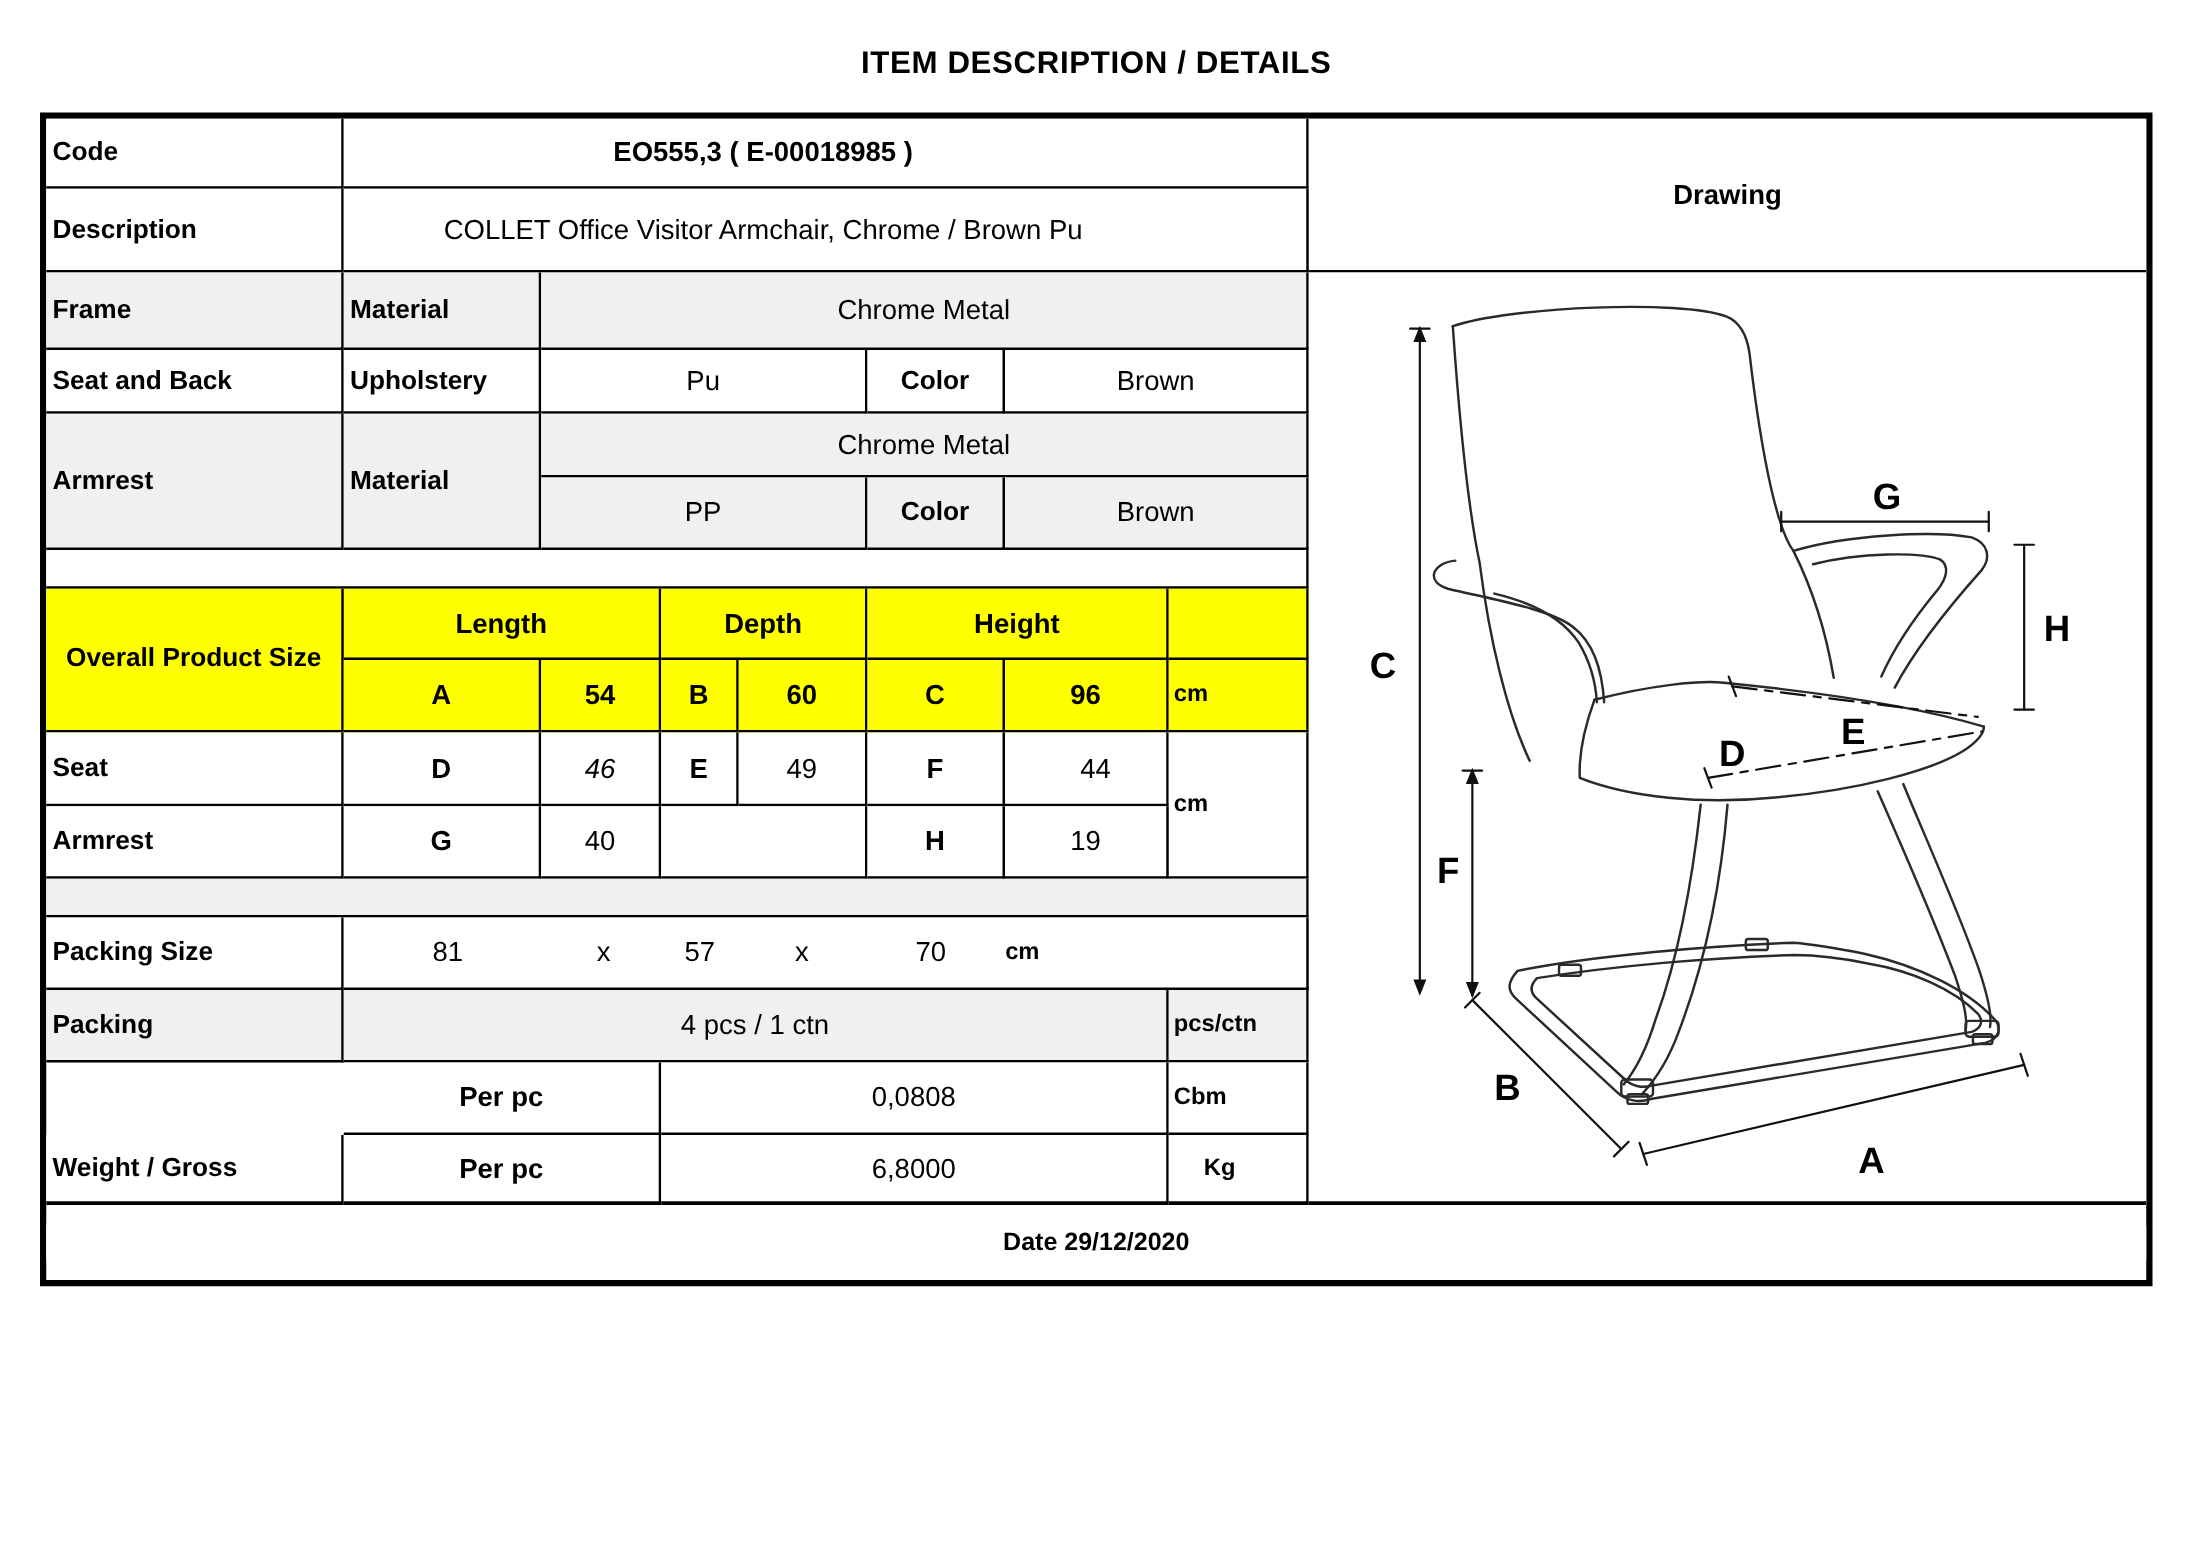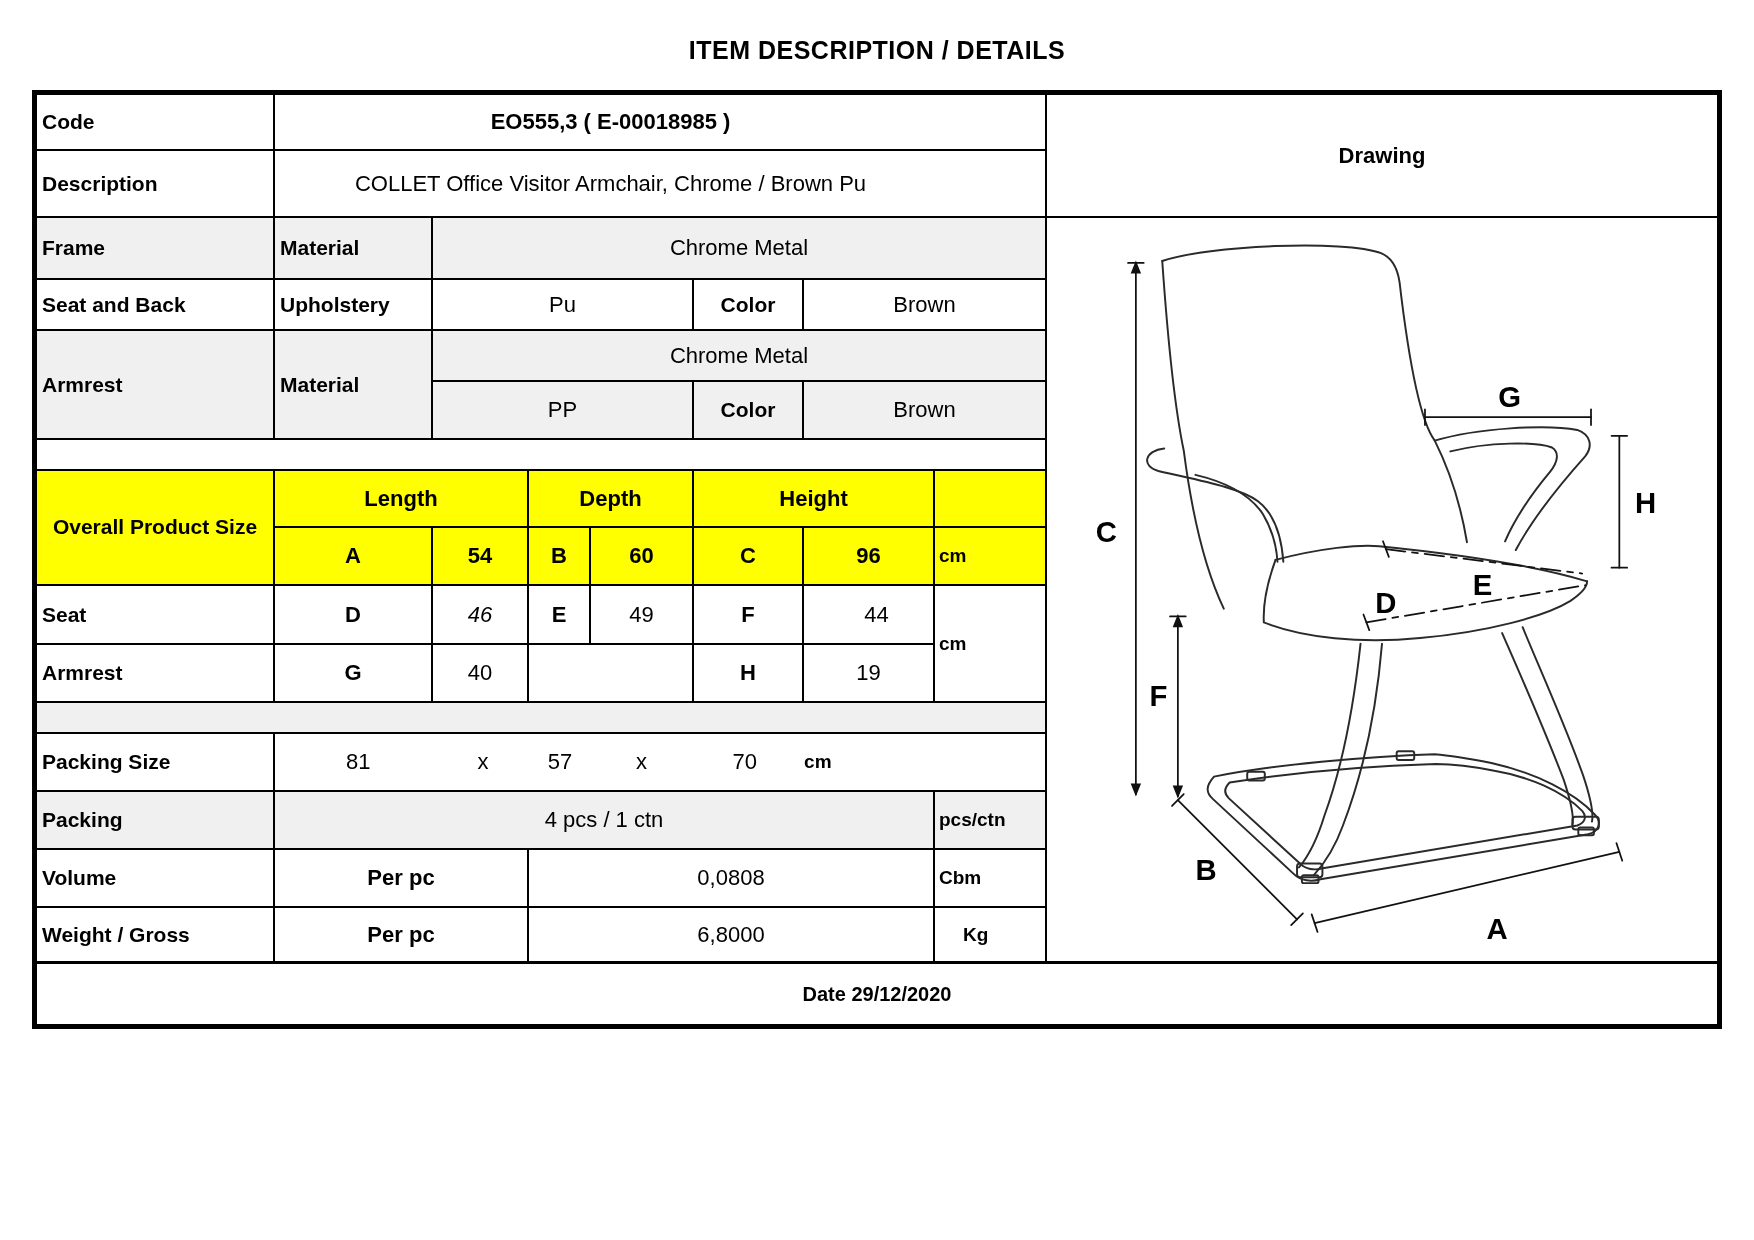--- a/index.html
+++ b/index.html
@@ -101,21 +101,20 @@
     <span style="left:37%;">57</span>
     <span style="left:47.6%;">x</span>
     <span style="left:61%;">70</span>
     <span class="bold" style="left:70.5%;font-size:19px;">cm</span>
   </div>
 
   <div class="cell lbl gray" style="grid-row:14/15;grid-column:1/2;">Packing</div>
   <div class="cell ctr gray" style="grid-row:14/15;grid-column:2/8;">4 pcs / 1 ctn</div>
   <div class="cell unit gray" style="grid-row:14/15;grid-column:8/9;">pcs/ctn</div>
 
-  <div class="cell lbl" style="grid-row:15/16;grid-column:1/2;">Volume</div>
   <div class="cell bold ctr" style="grid-row:15/16;grid-column:2/4;">Per pc</div>
   <div class="cell ctr" style="grid-row:15/16;grid-column:4/8;">0,0808</div>
   <div class="cell unit" style="grid-row:15/16;grid-column:8/9;">Cbm</div>
 
   <div class="cell lbl thickbottom" style="grid-row:16/17;grid-column:1/2;">Weight / Gross</div>
   <div class="cell bold ctr thickbottom" style="grid-row:16/17;grid-column:2/4;">Per pc</div>
   <div class="cell ctr thickbottom" style="grid-row:16/17;grid-column:4/8;">6,8000</div>
   <div class="cell unit thickbottom" style="grid-row:16/17;grid-column:8/9;padding-left:28px;">Kg</div>
 
   <div class="cell noright thickbottom" style="grid-row:3/17;grid-column:9/10;padding:0;">

